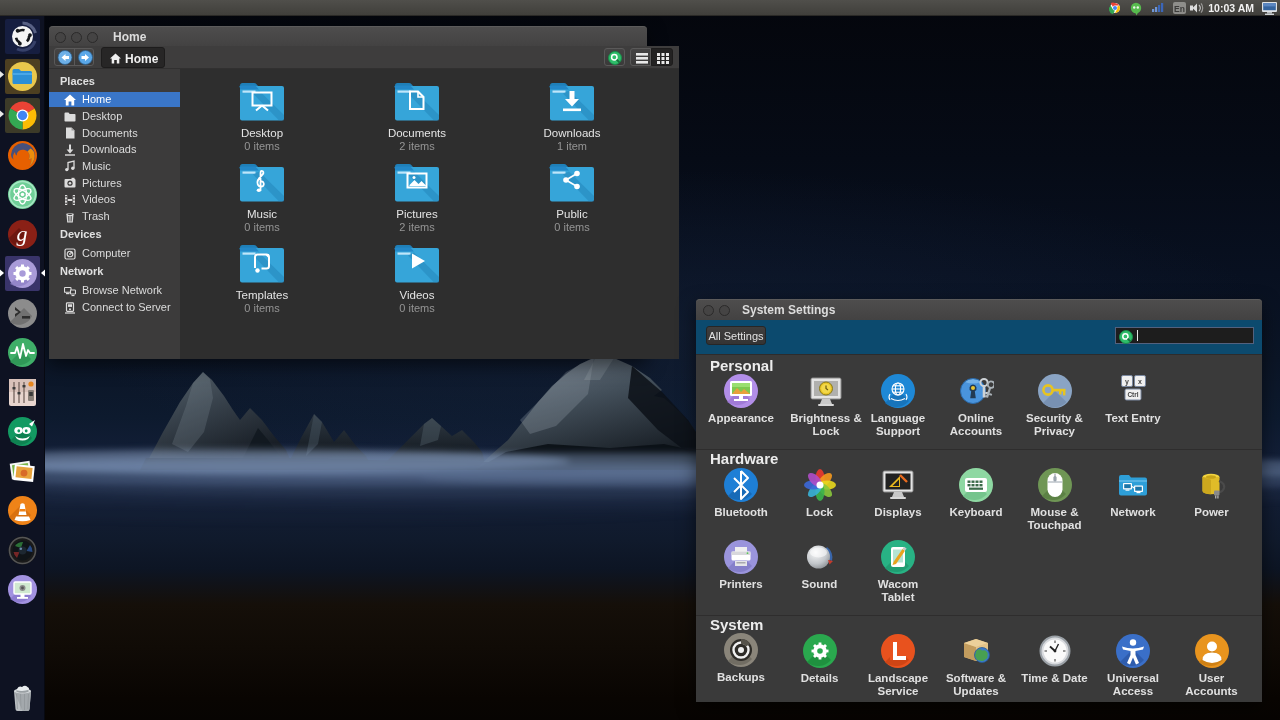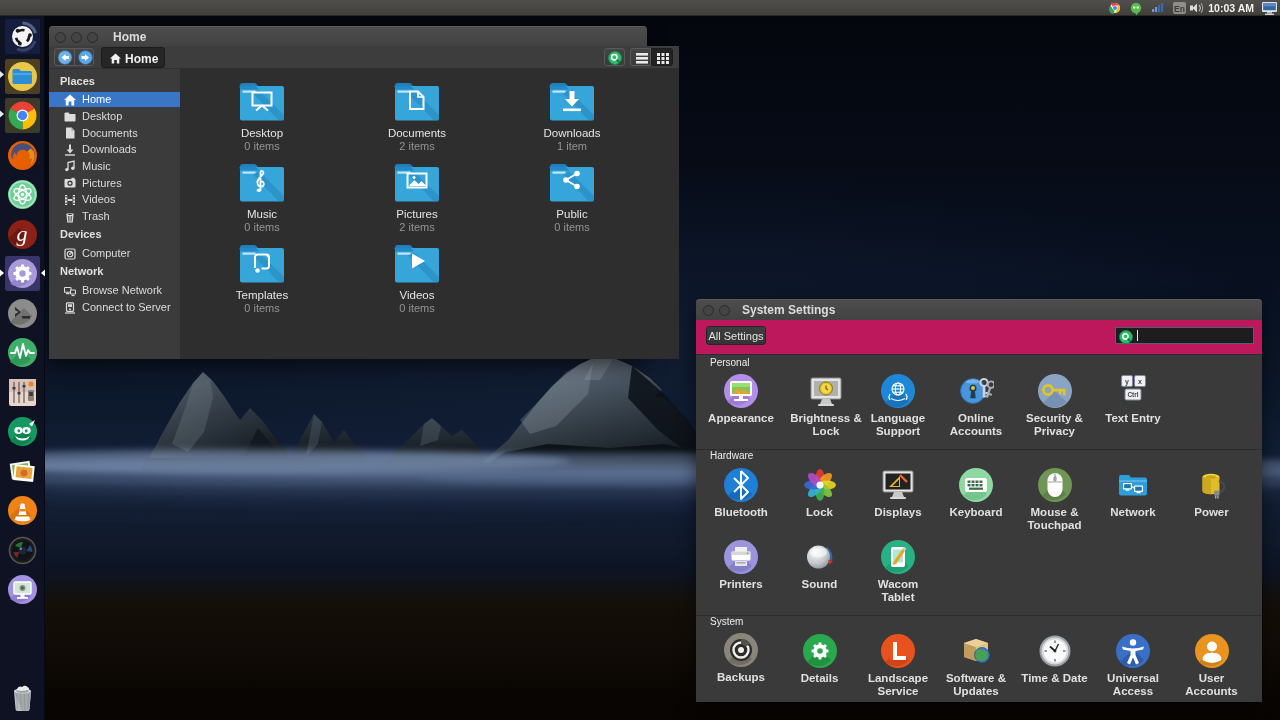--- a/index.html
+++ b/index.html
@@ -42,27 +42,27 @@
   .srow { position:absolute; left:0; width:131px; height:15px; color:#dcdcdc; font-size:11px; line-height:15px; }
   .srow .ic { position:absolute; left:15px; top:1.5px; width:12px; height:12px; }
   .srow .tx { position:absolute; left:33px; top:0; }
   .shead { position:absolute; left:11px; color:#e0e0e0; font-size:11px; font-weight:bold; }
   .fitem { position:absolute; width:110px; text-align:center; color:#e4e4e4; font-size:11.5px; }
   .fitem .cnt { color:#959595; font-size:11px; margin-top:1px; }
   .fitem svg { display:block; margin:0 auto 6px auto; }
 
   
   #swin { left:696px; top:299px; width:566px; height:403px; background:#3a3a3a; }
-  #stool { position:absolute; left:0; top:21px; width:566px; height:35px; background:#be185d; border-bottom:1px solid #2d2c2c; }
+  #stool { position:absolute; left:0; top:21px; width:566px; height:35px; background:#0c4a6e; border-bottom:1px solid #2d2c2c; }
   .sbtnAll { position:absolute; left:10px; top:6px; width:60px; height:19px;
      background:linear-gradient(180deg,#3f3e3e,#353434); border:1px solid #272626; border-radius:3px;
      color:#e2e2e2; font-size:11px; text-align:center; line-height:18px; }
   .ssearch { position:absolute; right:8px; top:7px; width:139px; height:17px; background:#1d1d1d;
      border:1px solid #53617e; }
-  .sechead { position:absolute; left:14px; color:#ececec; font-size:10px; font-weight:normal; }
+  .sechead { position:absolute; left:14px; color:#ececec; font-size:15px; font-weight:bold; }
   .sep { position:absolute; left:0; width:566px; height:1px; background:#2e2d2d; }
   .sitem { position:absolute; width:76px; text-align:center; color:#e0e0e0; font-size:11.5px; line-height:13px;font-weight:bold; }
   .sitem svg { display:block; margin:0 auto 3px auto; }
 </style>
 </head>
 <body>
   <div id="wall" class="abs">
   <svg width="1280" height="720" viewBox="0 0 1280 720">
     <defs>
       <linearGradient id="rockL" x1="0.2" y1="0" x2="0.8" y2="1">

